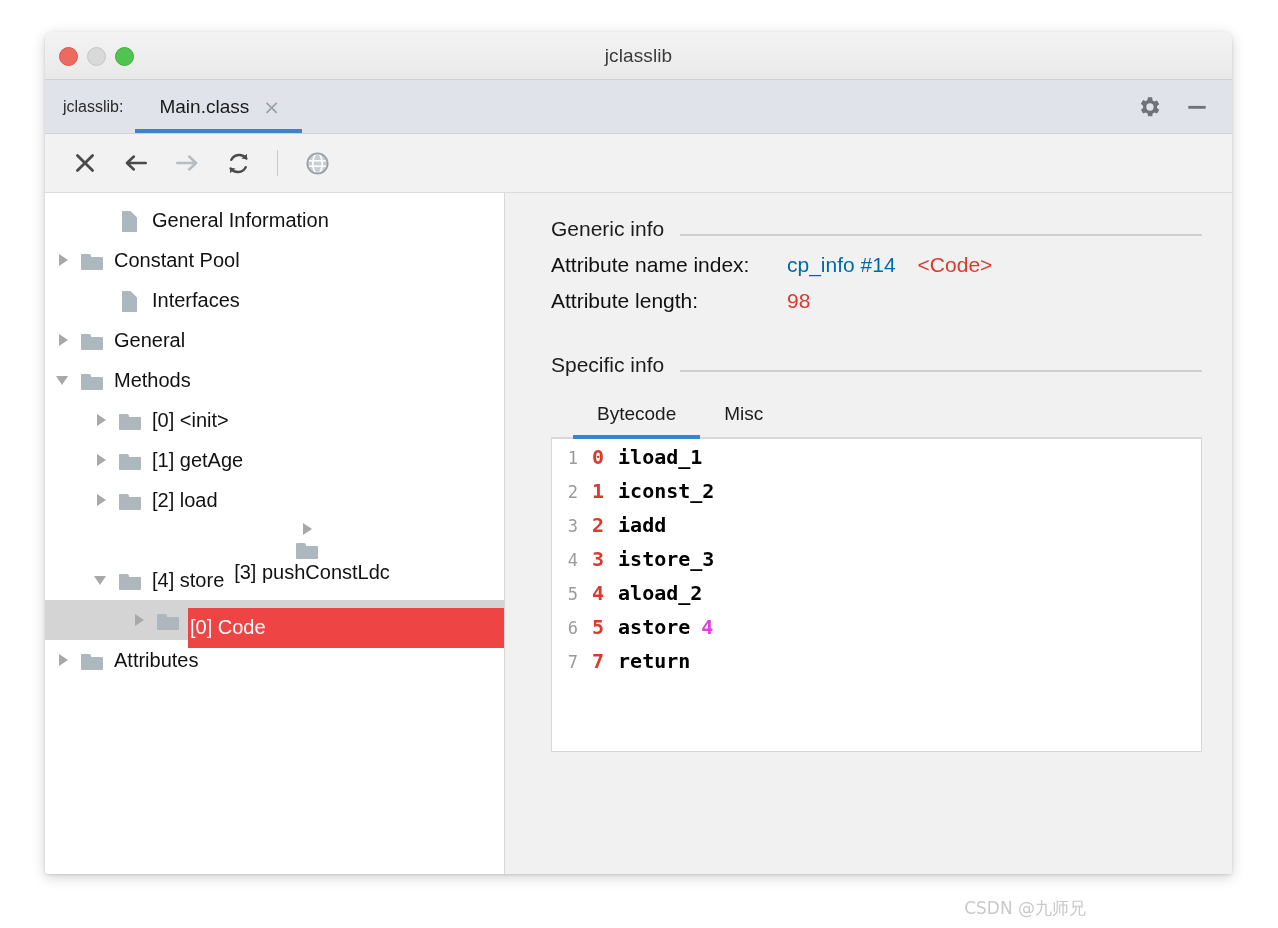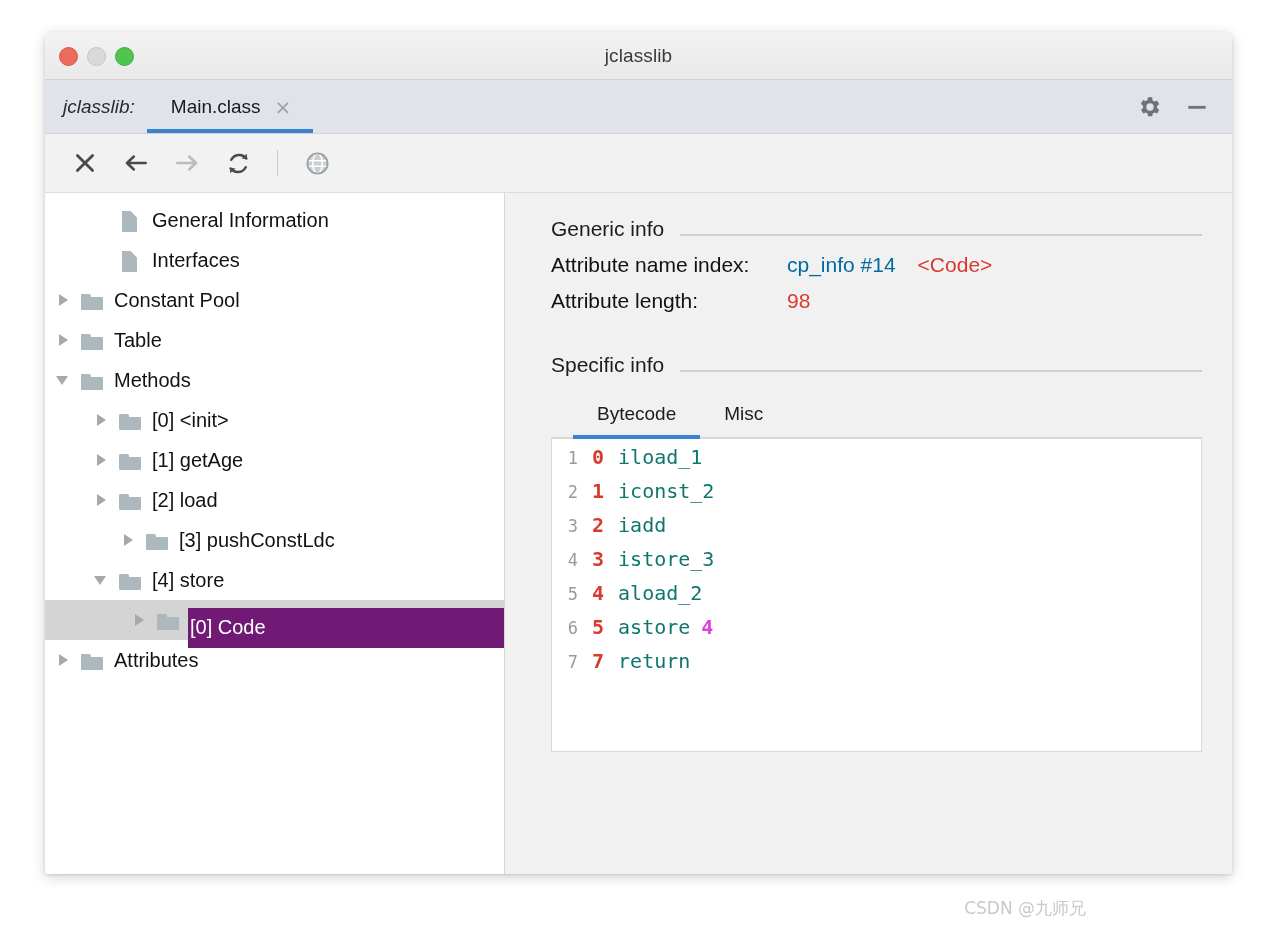--- a/index.html
+++ b/index.html
@@ -49,21 +49,21 @@
     background: #e0e3ea;
     border-bottom: 1px solid #cfd2d9;
     display: flex;
     align-items: stretch;
     position: relative;
     flex: 0 0 auto;
   }
   .tabbar-label {
     display: flex; align-items: center;
     padding: 0 12px 0 18px;
-    font-size: 19px; color: #2b2b2b; font-style: italic;
+    font-size: 16px; color: #2b2b2b;
   }
   .tab {
     display: flex; align-items: center;
     padding: 0 22px 0 24px;
     font-size: 19px; color: #1a1a1a;
     position: relative;
     cursor: default;
   }
   .tab .tab-text { padding-right: 14px; }
   .tab .tab-close {
@@ -153,21 +153,21 @@
   .nicon.doc::after {
     content: ""; position: absolute; left: 11px; top: 2px;
     width: 7px; height: 7px;
     background: #ffffff;
     clip-path: polygon(0 0, 100% 100%, 100% 0);
   }
   .tnode.selected {
     background: #d4d4d4;
   }
   .tnode.selected .label-hl {
-    background: #701a75;
+    background: #ef4444;
     color: #ffffff;
     display: inline-block;
     padding: 8px 300px 9px 2px;
     margin-left: -2px;
     margin-top: 16px;
   }
 
   
   .detail {
     flex: 1 1 auto;
@@ -223,21 +223,21 @@
     display: flex; align-items: baseline;
     height: 34px;
     font-family: "DejaVu Sans Mono", monospace;
     font-size: 20px;
   }
   .cline .ln {
     width: 26px; text-align: right; color: #9a9a9a; font-size: 17px;
     flex: 0 0 auto; margin-right: 14px;
   }
   .cline .off { color: #d93a2e; font-weight: bold; margin-right: 14px; }
-  .cline .mn  { color: #0f766e; font-weight: normal; }
+  .cline .mn  { color: #000000; font-weight: bold; }
   .cline .arg { color: #e040e0; font-weight: bold; margin-left: 11px; }
 
   
   .watermark {
     position: absolute; right: 16px; bottom: 8px;
     font-size: 17px; color: #c9c9c9;
     font-family: "DejaVu Sans", sans-serif;
   }
 </style>
 </head>
@@ -312,34 +312,34 @@
     </div>
 
     <div class="body">
 
       <div class="tree-panel">
           <div class="tnode" style="padding-left: 48px;">
             <span class="arrow "></span>
             <span class="nicon doc"></span>
             <span>General Information</span>
           </div>
+          <div class="tnode" style="padding-left: 10px;">
+            <span class="arrow right"></span>
+            <span class="nicon folder"></span>
+            <span>Constant Pool</span>
+          </div>
           <div class="tnode" style="padding-left: 48px;">
             <span class="arrow "></span>
             <span class="nicon doc"></span>
             <span>Interfaces</span>
           </div>
           <div class="tnode" style="padding-left: 10px;">
             <span class="arrow right"></span>
             <span class="nicon folder"></span>
-            <span>Constant Pool</span>
-          </div>
-          <div class="tnode" style="padding-left: 10px;">
-            <span class="arrow right"></span>
-            <span class="nicon folder"></span>
-            <span>Table</span>
+            <span>General</span>
           </div>
           <div class="tnode" style="padding-left: 10px;">
             <span class="arrow down"></span>
             <span class="nicon folder"></span>
             <span>Methods</span>
           </div>
           <div class="tnode" style="padding-left: 48px;">
             <span class="arrow right"></span>
             <span class="nicon folder"></span>
             <span>[0] &lt;init&gt;</span>
@@ -347,21 +347,21 @@
           <div class="tnode" style="padding-left: 48px;">
             <span class="arrow right"></span>
             <span class="nicon folder"></span>
             <span>[1] getAge</span>
           </div>
           <div class="tnode" style="padding-left: 48px;">
             <span class="arrow right"></span>
             <span class="nicon folder"></span>
             <span>[2] load</span>
           </div>
-          <div class="tnode" style="padding-left: 75px;">
+          <div class="tnode" style="padding-left: 75px; flex-direction: column;">
             <span class="arrow right"></span>
             <span class="nicon folder"></span>
             <span>[3] pushConstLdc</span>
           </div>
           <div class="tnode" style="padding-left: 48px;">
             <span class="arrow down"></span>
             <span class="nicon folder"></span>
             <span>[4] store</span>
           </div>
           <div class="tnode selected" style="padding-left: 86px;">

